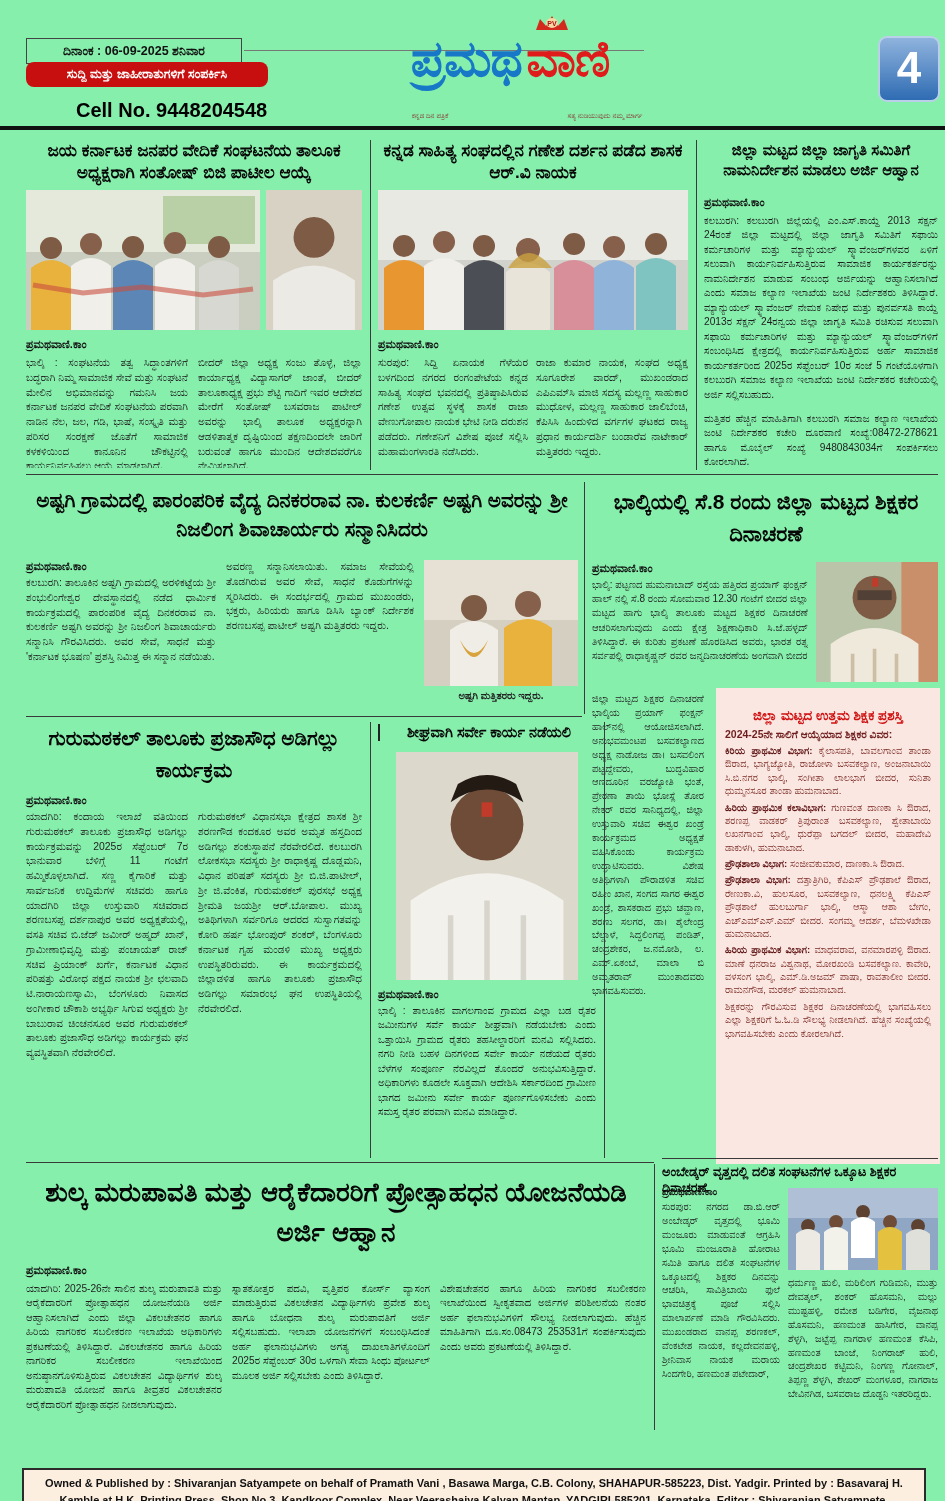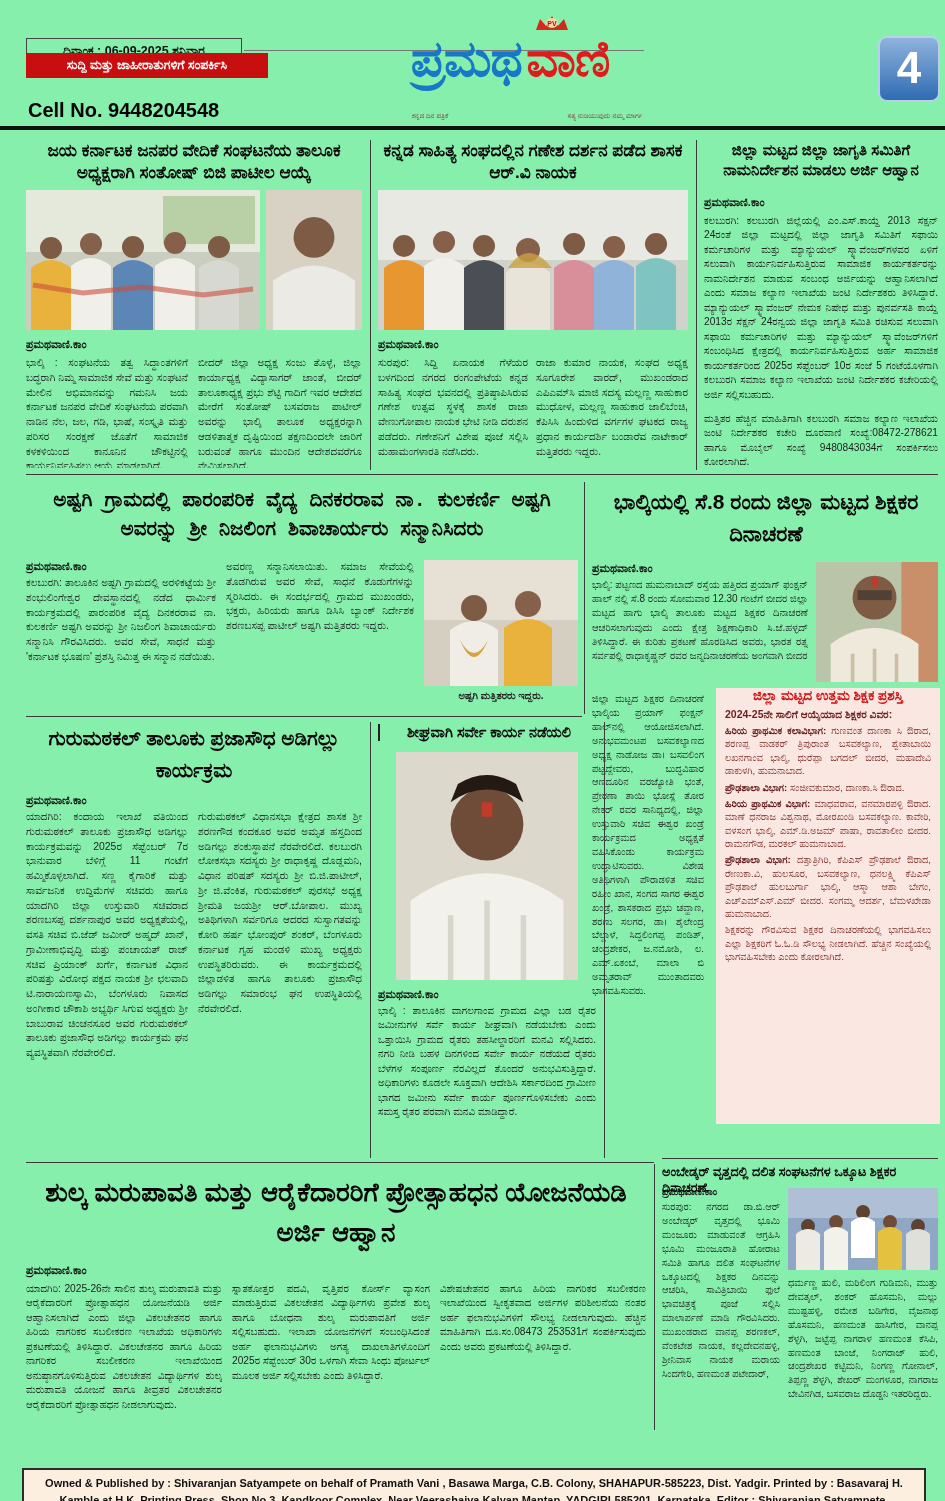--- a/index.html
+++ b/index.html
@@ -10,42 +10,42 @@
   .body{font-size:10.4px;line-height:1.42;text-align:justify;color:#1d1d1d;overflow:hidden;}
   .byline{font-weight:bold;font-size:11px;color:#111;}
   .vr{border-left:1.3px solid #3a3a3a;}
   .hrule{border-top:1.3px solid #3a3a3a;}
   .thick{background:#111;}
   .photo{background:#cfcabc;overflow:hidden;}
   .photo svg{display:block;width:100%;height:100%;}
   .caption{font-size:10px;font-weight:bold;color:#222;text-align:center;}
   .datebox{border:1px solid #444;font-size:12.5px;font-weight:bold;text-align:center;line-height:24px;}
   .redbanner{background:#c80f0f;color:#fff;font-weight:bold;font-size:12.5px;text-align:center;line-height:25px;}
-  .cellno{font-size:20px;font-weight:bold;color:#000;}
+  .cellno{font-size:20px;font-weight:bold;color:#000;margin-left:48px;}
   .mast1{font-size:50px;font-weight:bold;color:#1878c8;letter-spacing:-1px;}
   .mast2{font-size:50px;font-weight:bold;color:#e01b1b;letter-spacing:-1px;}
   .tagline{font-size:7px;color:#8a2a2a;text-align:center;}
   .pagebadge{background:linear-gradient(#8fb3dd,#2f6cb3);border:2px solid #b9d0e8;border-radius:9px;
              color:#fff;font-size:44px;font-weight:bold;text-align:center;line-height:60px;}
-  .pinkbox{background:#fbe7e2;padding:0 9px;overflow:hidden;}
+  .pinkbox{background:#fbe7e2;padding:20px 9px;overflow:hidden;}
   .pinkbox .ptitle{color:#d01010;font-weight:bold;font-size:13.5px;text-align:center;margin-bottom:4px;}
   .pinkbox .psub{color:#6e1d1d;font-weight:bold;font-size:10.5px;margin-bottom:3px;}
   .psec{font-size:9.7px;line-height:1.38;color:#7a2a23;text-align:justify;margin-bottom:3px;}
   .psec b{color:#5d1414;}
   .footerbox{border:2px solid #2b2b2b;background:#fcefe0;font-weight:bold;font-size:11px;
              text-align:center;line-height:1.55;padding:5px 10px;color:#111;margin-top:30px;}
 </style>
 </head>
 <body>
 
 <div class="sheet">
 
   <div class="abs datebox" style="left:26px;top:38px;width:214px;height:24px;">ದಿನಾಂಕ : 06-09-2025 ಶನಿವಾರ</div>
   <div class="abs" style="left:244px;top:50px;width:400px;border-top:1px solid #777;"></div>
-  <div class="abs redbanner" style="left:26px;top:53px;width:242px;height:25px;">ಸುದ್ದಿ ಮತ್ತು ಜಾಹೀರಾತುಗಳಿಗೆ ಸಂಪರ್ಕಿಸಿ</div>
+  <div class="abs redbanner" style="left:26px;top:62px;width:242px;height:25px;border-radius:8px;">ಸುದ್ದಿ ಮತ್ತು ಜಾಹೀರಾತುಗಳಿಗೆ ಸಂಪರ್ಕಿಸಿ</div>
   <div class="abs cellno" style="left:28px;top:99px;width:260px;">Cell No. 9448204548</div>
 
   <div class="abs" style="left:330px;top:30px;width:360px;height:96px;text-align:center;">
     <span class="mast1">ಪ್ರಮಥ</span>
     <span style="position:relative;display:inline-block;">
       <span class="abs" style="left:6px;top:-16px;width:40px;height:18px;">
         <svg viewBox="0 0 40 18" width="40" height="18">
           <path d="M4 16 L8 5 L14 12 L20 2 L26 12 L32 5 L36 16 Z" fill="#d42a1e"></path>
           <ellipse cx="20" cy="9" rx="6" ry="5" fill="#f3d9a4"></ellipse>
           <text x="20" y="12" font-size="7" text-anchor="middle" fill="#b01010" font-weight="bold">PV</text>
@@ -152,21 +152,21 @@
   <div>
     <div class="abs hl" style="left:704px;top:140px;width:234px;font-size:15px;line-height:1.35;">ಜಿಲ್ಲಾ ಮಟ್ಟದ ಜಿಲ್ಲಾ ಜಾಗೃತಿ ಸಮಿತಿಗೆ ನಾಮನಿರ್ದೇಶನ ಮಾಡಲು ಅರ್ಜಿ ಆಹ್ವಾನ</div>
     <div class="abs byline" style="left:704px;top:196px;">ಪ್ರಮಥವಾಣಿ.ಕಾಂ</div>
     <div class="abs body" style="left:704px;top:214px;width:234px;height:196px;font-size:10.2px;">ಕಲಬುರಗಿ: ಕಲಬುರಗಿ ಜಿಲ್ಲೆಯಲ್ಲಿ ಎಂ.ಎಸ್.ಕಾಯ್ದೆ 2013 ಸೆಕ್ಷನ್ 24ರಂತೆ ಜಿಲ್ಲಾ ಮಟ್ಟದಲ್ಲಿ ಜಿಲ್ಲಾ ಜಾಗೃತಿ ಸಮಿತಿಗೆ ಸಫಾಯಿ ಕರ್ಮಚಾರಿಗಳ ಮತ್ತು ಮ್ಯಾನ್ಯುಯಲ್ ಸ್ಕ್ಯಾವೆಂಜರ್‌ಗಳವರ ಏಳಿಗೆ ಸಲುವಾಗಿ ಕಾರ್ಯನಿರ್ವಹಿಸುತ್ತಿರುವ ಸಾಮಾಜಿಕ ಕಾರ್ಯಕರ್ತರನ್ನು ನಾಮನಿರ್ದೇಶನ ಮಾಡುವ ಸಂಬಂಧ ಅರ್ಜಿಯನ್ನು ಆಹ್ವಾನಿಸಲಾಗಿದೆ ಎಂದು ಸಮಾಜ ಕಲ್ಯಾಣ ಇಲಾಖೆಯ ಜಂಟಿ ನಿರ್ದೇಶಕರು ತಿಳಿಸಿದ್ದಾರೆ. ಮ್ಯಾನ್ಯುಯಲ್ ಸ್ಕ್ಯಾವೆಂಜರ್ ನೇಮಕ ನಿಷೇಧ ಮತ್ತು ಪುನರ್ವಸತಿ ಕಾಯ್ದೆ 2013ರ ಸೆಕ್ಷನ್ 24ರನ್ವಯ ಜಿಲ್ಲಾ ಜಾಗೃತಿ ಸಮಿತಿ ರಚಿಸುವ ಸಲುವಾಗಿ ಸಫಾಯಿ ಕರ್ಮಚಾರಿಗಳ ಮತ್ತು ಮ್ಯಾನ್ಯುಯಲ್ ಸ್ಕ್ಯಾವೆಂಜರ್‌ಗಳಿಗೆ ಸಂಬಂಧಿಸಿದ ಕ್ಷೇತ್ರದಲ್ಲಿ ಕಾರ್ಯನಿರ್ವಹಿಸುತ್ತಿರುವ ಅರ್ಹ ಸಾಮಾಜಿಕ ಕಾರ್ಯಕರ್ತರಿಂದ 2025ರ ಸೆಪ್ಟೆಂಬರ್ 10ರ ಸಂಜೆ 5 ಗಂಟೆಯೊಳಗಾಗಿ ಕಲಬುರಗಿ ಸಮಾಜ ಕಲ್ಯಾಣ ಇಲಾಖೆಯ ಜಂಟಿ ನಿರ್ದೇಶಕರ ಕಚೇರಿಯಲ್ಲಿ ಅರ್ಜಿ ಸಲ್ಲಿಸಬಹುದು.</div>
     <div class="abs body" style="left:704px;top:412px;width:234px;height:56px;font-size:10.2px;">ಮತ್ತಿತರ ಹೆಚ್ಚಿನ ಮಾಹಿತಿಗಾಗಿ ಕಲಬುರಗಿ ಸಮಾಜ ಕಲ್ಯಾಣ ಇಲಾಖೆಯ ಜಂಟಿ ನಿರ್ದೇಶಕರ ಕಚೇರಿ ದೂರವಾಣಿ ಸಂಖ್ಯೆ:08472-278621 ಹಾಗೂ ಮೊಬೈಲ್ ಸಂಖ್ಯೆ 9480843034ಗೆ ಸಂಪರ್ಕಿಸಲು ಕೋರಲಾಗಿದೆ.</div>
   </div>
 
   <div class="abs hrule" style="left:26px;top:474px;width:912px;"></div>
 
   <div>
-    <div class="abs hl" style="left:26px;top:486px;width:552px;font-size:20px;line-height:1.45;font-family:Liberation Mono, monospace;">ಅಷ್ಟಗಿ ಗ್ರಾಮದಲ್ಲಿ ಪಾರಂಪರಿಕ ವೈದ್ಯ ದಿನಕರರಾವ ನಾ. ಕುಲಕರ್ಣಿ ಅಷ್ಟಗಿ ಅವರನ್ನು ಶ್ರೀ ನಿಜಲಿಂಗ ಶಿವಾಚಾರ್ಯರು ಸನ್ಮಾನಿಸಿದರು</div>
+    <div class="abs hl" style="left:26px;top:486px;width:552px;font-size:20px;line-height:1.45;">ಅಷ್ಟಗಿ ಗ್ರಾಮದಲ್ಲಿ ಪಾರಂಪರಿಕ ವೈದ್ಯ ದಿನಕರರಾವ ನಾ. ಕುಲಕರ್ಣಿ ಅಷ್ಟಗಿ ಅವರನ್ನು ಶ್ರೀ ನಿಜಲಿಂಗ ಶಿವಾಚಾರ್ಯರು ಸನ್ಮಾನಿಸಿದರು</div>
     <div class="abs byline" style="left:26px;top:560px;">ಪ್ರಮಥವಾಣಿ.ಕಾಂ</div>
     <div class="abs body" style="left:26px;top:576px;width:190px;height:132px;">ಕಲಬುರಗಿ: ತಾಲೂಕಿನ ಅಷ್ಟಗಿ ಗ್ರಾಮದಲ್ಲಿ ಅರಳಿಕಟ್ಟೆಯ ಶ್ರೀ ಶಂಭುಲಿಂಗೇಶ್ವರ ದೇವಸ್ಥಾನದಲ್ಲಿ ನಡೆದ ಧಾರ್ಮಿಕ ಕಾರ್ಯಕ್ರಮದಲ್ಲಿ ಪಾರಂಪರಿಕ ವೈದ್ಯ ದಿನಕರರಾವ ನಾ. ಕುಲಕರ್ಣಿ ಅಷ್ಟಗಿ ಅವರನ್ನು ಶ್ರೀ ನಿಜಲಿಂಗ ಶಿವಾಚಾರ್ಯರು ಸನ್ಮಾನಿಸಿ ಗೌರವಿಸಿದರು. ಅವರ ಸೇವೆ, ಸಾಧನೆ ಮತ್ತು 'ಕರ್ನಾಟಕ ಭೂಷಣ' ಪ್ರಶಸ್ತಿ ನಿಮಿತ್ತ ಈ ಸನ್ಮಾನ ನಡೆಯಿತು.</div>
     <div class="abs body" style="left:226px;top:560px;width:188px;height:148px;">ಅವರಣ್ಣ ಸನ್ಮಾನಿಸಲಾಯಿತು. ಸಮಾಜ ಸೇವೆಯಲ್ಲಿ ತೊಡಗಿರುವ ಅವರ ಸೇವೆ, ಸಾಧನೆ ಕೊಡುಗೆಗಳನ್ನು ಸ್ಮರಿಸಿದರು. ಈ ಸಂದರ್ಭದಲ್ಲಿ ಗ್ರಾಮದ ಮುಖಂಡರು, ಭಕ್ತರು, ಹಿರಿಯರು ಹಾಗೂ ಡಿಸಿಸಿ ಬ್ಯಾಂಕ್ ನಿರ್ದೇಶಕ ಶರಣಬಸಪ್ಪ ಪಾಟೀಲ್ ಅಷ್ಟಗಿ ಮತ್ತಿತರರು ಇದ್ದರು.</div>
     <div class="abs photo" style="left:424px;top:560px;width:154px;height:126px;">
       <svg viewBox="0 0 154 126" preserveAspectRatio="xMidYMid slice">
         <rect width="154" height="126" fill="#d5cfc2"></rect>
           <rect width="154" height="60" fill="#e6e1d4"></rect>
         <g>
             <circle cx="50" cy="48" r="13" fill="#7e5b44"></circle>
             <path d="M26 126 v-56 q24 -18 48 0 v56 z" fill="#efede6"></path>
@@ -198,24 +198,25 @@
         <path d="M12 120 v-42 q36 -26 72 0 v42 z" fill="#efe9dc"></path>
         <path d="M30 86 v34 M48 82 v38 M66 86 v34" stroke="#cdbfa6" stroke-width="3"></path>
       </svg>
     </div>
     <div class="abs body" style="left:592px;top:692px;width:112px;height:466px;font-size:9.8px;">ಜಿಲ್ಲಾ ಮಟ್ಟದ ಶಿಕ್ಷಕರ ದಿನಾಚರಣೆ ಭಾಲ್ಕಿಯ ಪ್ರಯಾಗ್ ಫಂಕ್ಷನ್ ಹಾಲ್‌ನಲ್ಲಿ ಆಯೋಜಿಸಲಾಗಿದೆ. ಅನುಭವಮಂಟಪ ಬಸವಕಲ್ಯಾಣದ ಅಧ್ಯಕ್ಷ ನಾಡೋಜ ಡಾ। ಬಸವಲಿಂಗ ಪಟ್ಟದ್ದೇವರು, ಬುದ್ಧವಿಹಾರ ಆಣದೂರಿನ ವರಜ್ಯೋತಿ ಭಂತೆ, ಪ್ರೇರಣಾ ತಾಯಿ ಭೋಸ್ಲೆ ತೋರ ನೇಕರ್ ರವರ ಸಾನಿಧ್ಯದಲ್ಲಿ, ಜಿಲ್ಲಾ ಉಸ್ತುವಾರಿ ಸಚಿವ ಈಶ್ವರ ಖಂಡ್ರೆ ಕಾರ್ಯಕ್ರಮದ ಅಧ್ಯಕ್ಷತೆ ವಹಿಸಿಕೊಂಡು ಕಾರ್ಯಕ್ರಮ ಉದ್ಘಾಟಿಸುವರು. ವಿಶೇಷ ಅತಿಥಿಗಳಾಗಿ ಪೌರಾಡಳಿತ ಸಚಿವ ರಹೀಂ ಖಾನ, ಸಂಗದ ಸಾಗರ ಈಶ್ವರ ಖಂಡ್ರೆ, ಶಾಸಕರಾದ ಪ್ರಭು ಚವ್ಹಾಣ, ಶರಣು ಸಲಗರ, ಡಾ। ಶೈಲೇಂದ್ರ ಬೆಲ್ದಾಳೆ, ಸಿದ್ಧಲಿಂಗಪ್ಪ ಪಂಡಿತ್, ಚಂದ್ರಶೇಕರ, ಜ.ನಮೋಶಿ, ಲ. ಎಮ್.ಏಕಂಬೆ, ಮಾಲಾ ಬಿ ಅಮೃತರಾವ್ ಮುಂತಾದವರು ಭಾಗವಹಿಸುವರು.</div>
   </div>
 
   <div class="abs pinkbox" style="left:716px;top:688px;width:206px;height:436px;">
     <div class="ptitle">ಜಿಲ್ಲಾ ಮಟ್ಟದ ಉತ್ತಮ ಶಿಕ್ಷಕ ಪ್ರಶಸ್ತಿ</div>
     <div class="psub">2024-25ನೇ ಸಾಲಿಗೆ ಆಯ್ಕೆಯಾದ ಶಿಕ್ಷಕರ ವಿವರ:</div>
+    <div class="psec"><b>ಕಿರಿಯ ಪ್ರಾಥಮಿಕ ವಿಭಾಗ:</b> <span>ಕೈಲಾಸಪತಿ, ಬಾವಲಗಾಂವ ತಾಂಡಾ ಔರಾದ, ಭಾಗ್ಯಜ್ಯೋತಿ, ರಾಜೋಳಾ ಬಸವಕಲ್ಯಾಣ, ಅಂಜನಾಬಾಯಿ ಸಿ.ಬಿ.ನಗರ ಭಾಲ್ಕಿ, ಸಂಗೀತಾ ಲಾಲಭಾಗ ಬೀದರ, ಸುನಿತಾ ಧುಮ್ಮನಸೂರ ತಾಂಡಾ ಹುಮನಾಬಾದ.</span></div>
     <div class="psec"><b>ಹಿರಿಯ ಪ್ರಾಥಮಿಕ ಕಲಾವಿಭಾಗ:</b> <span>ಗುಣವಂತ ದಾಣಕಾ ಸಿ ಔರಾದ, ಶರಣಪ್ಪ ವಾಡಕರ್ ತ್ರಿಪುರಾಂತ ಬಸವಕಲ್ಯಾಣ, ಶ್ವೇತಾಬಾಯಿ ಲಖನಗಾಂವ ಭಾಲ್ಕಿ, ಧುರೆಪ್ಪಾ ಬಗದಲ್ ಬೀದರ, ಮಹಾದೇವಿ ಡಾಕುಳಗಿ, ಹುಮನಾಬಾದ.</span></div>
     <div class="psec"><b>ಪ್ರೌಢಶಾಲಾ ವಿಭಾಗ:</b> <span>ಸಂಜೀವಕುಮಾರ, ದಾಣಕಾ.ಸಿ ಔರಾದ.</span></div>
+    <div class="psec"><b>ಪ್ರೌಢಶಾಲಾ ವಿಭಾಗ:</b> <span>ದತ್ತಾತ್ರಿಗಿರಿ, ಕೆಪಿಎಸ್ ಪ್ರೌಢಶಾಲೆ ಔರಾದ, ರೇಣುಕಾ.ವಿ, ಹುಲಸೂರ, ಬಸವಕಲ್ಯಾಣ, ಧನಲಕ್ಷ್ಮಿ ಕೆಪಿಎಸ್ ಪ್ರೌಢಶಾಲೆ ಹುಲಬುರ್ಗಾ ಭಾಲ್ಕಿ, ಆಸ್ಮಾ ಆಶಾ ಬೇಗಂ, ಎಚ್‌ಎಮ್‌ಎಸ್.ಎಮ್ ಬೀದರ. ಸಂಗಮ್ಮ ಆದರ್ಶ, ಬೆಮಳಖೇಡಾ ಹುಮನಾಬಾದ.</span></div>
     <div class="psec"><b>ಹಿರಿಯ ಪ್ರಾಥಮಿಕ ವಿಭಾಗ:</b> <span>ಮಾಧವರಾವ, ವನಮಾರಪಳ್ಳಿ ಔರಾದ. ಮಾಣೆ ಧನರಾಜ ವಿಶ್ವನಾಥ, ಮೋರಖಂಡಿ ಬಸವಕಲ್ಯಾಣ. ಕಾವೇರಿ, ವಳಸಂಗ ಭಾಲ್ಕಿ, ಎಮ್.ಡಿ.ಅಜಮ್ ಪಾಷಾ, ರಾವತಾಲೀಂ ಬೀದರ. ರಾಮನಗೌಡ, ಮರಕಲ್ ಹುಮನಾಬಾದ.</span></div>
-    <div class="psec"><b>ಪ್ರೌಢಶಾಲಾ ವಿಭಾಗ:</b> <span>ದತ್ತಾತ್ರಿಗಿರಿ, ಕೆಪಿಎಸ್ ಪ್ರೌಢಶಾಲೆ ಔರಾದ, ರೇಣುಕಾ.ವಿ, ಹುಲಸೂರ, ಬಸವಕಲ್ಯಾಣ, ಧನಲಕ್ಷ್ಮಿ ಕೆಪಿಎಸ್ ಪ್ರೌಢಶಾಲೆ ಹುಲಬುರ್ಗಾ ಭಾಲ್ಕಿ, ಆಸ್ಮಾ ಆಶಾ ಬೇಗಂ, ಎಚ್‌ಎಮ್‌ಎಸ್.ಎಮ್ ಬೀದರ. ಸಂಗಮ್ಮ ಆದರ್ಶ, ಬೆಮಳಖೇಡಾ ಹುಮನಾಬಾದ.</span></div>
     <div class="psec"><span>ಶಿಕ್ಷಕರನ್ನು ಗೌರವಿಸುವ ಶಿಕ್ಷಕರ ದಿನಾಚರಣೆಯಲ್ಲಿ ಭಾಗವಹಿಸಲು ಎಲ್ಲಾ ಶಿಕ್ಷಕರಿಗೆ ಓ.ಓ.ಡಿ ಸೌಲಭ್ಯ ನೀಡಲಾಗಿದೆ. ಹೆಚ್ಚಿನ ಸಂಖ್ಯೆಯಲ್ಲಿ ಭಾಗವಹಿಸಬೇಕು ಎಂದು ಕೋರಲಾಗಿದೆ.</span></div>
   </div>
 
   <div>
     <div class="abs hl" style="left:26px;top:722px;width:336px;font-size:20px;line-height:1.6;">ಗುರುಮಠಕಲ್ ತಾಲೂಕು ಪ್ರಜಾಸೌಧ ಅಡಿಗಲ್ಲು ಕಾರ್ಯಕ್ರಮ</div>
     <div class="abs byline" style="left:26px;top:794px;">ಪ್ರಮಥವಾಣಿ.ಕಾಂ</div>
     <div class="abs body" style="left:26px;top:810px;width:162px;height:346px;">ಯಾದಗಿರಿ: ಕಂದಾಯ ಇಲಾಖೆ ವತಿಯಿಂದ ಗುರುಮಠಕಲ್ ತಾಲೂಕು ಪ್ರಜಾಸೌಧ ಅಡಿಗಲ್ಲು ಕಾರ್ಯಕ್ರಮವನ್ನು 2025ರ ಸೆಪ್ಟೆಂಬರ್ 7ರ ಭಾನುವಾರ ಬೆಳಿಗ್ಗೆ 11 ಗಂಟೆಗೆ ಹಮ್ಮಿಕೊಳ್ಳಲಾಗಿದೆ. ಸಣ್ಣ ಕೈಗಾರಿಕೆ ಮತ್ತು ಸಾರ್ವಜನಿಕ ಉದ್ದಿಮೆಗಳ ಸಚಿವರು ಹಾಗೂ ಯಾದಗಿರಿ ಜಿಲ್ಲಾ ಉಸ್ತುವಾರಿ ಸಚಿವರಾದ ಶರಣಬಸಪ್ಪ ದರ್ಶನಾಪುರ ಅವರ ಅಧ್ಯಕ್ಷತೆಯಲ್ಲಿ, ವಸತಿ ಸಚಿವ ಬಿ.ಜೆಡ್ ಜಮೀರ್ ಅಹ್ಮದ್ ಖಾನ್, ಗ್ರಾಮೀಣಾಭಿವೃದ್ಧಿ ಮತ್ತು ಪಂಚಾಯತ್ ರಾಜ್ ಸಚಿವ ಪ್ರಿಯಾಂಕ್ ಖರ್ಗೆ, ಕರ್ನಾಟಕ ವಿಧಾನ ಪರಿಷತ್ತು ವಿರೋಧ ಪಕ್ಷದ ನಾಯಕ ಶ್ರೀ ಛಲವಾದಿ ಟಿ.ನಾರಾಯಣಸ್ವಾಮಿ, ಬೆಂಗಳೂರು ನಿವಾಸದ ಅಂಗೀಕಾರ ಚೌಕಾಶಿ ಅಭ್ಯರ್ಥಿ ಸಿಗುವ ಅಧ್ಯಕ್ಷರು ಶ್ರೀ ಬಾಬುರಾವ ಚಿಂಚನಸೂರ ಅವರ ಗುರುಮಠಕಲ್ ತಾಲೂಕು ಪ್ರಜಾಸೌಧ ಅಡಿಗಲ್ಲು ಕಾರ್ಯಕ್ರಮ ಘನ ವ್ಯವಸ್ಥಿತವಾಗಿ ನೆರವೇರಲಿದೆ.</div>
     <div class="abs body" style="left:198px;top:810px;width:164px;height:346px;">ಗುರುಮಠಕಲ್ ವಿಧಾನಸಭಾ ಕ್ಷೇತ್ರದ ಶಾಸಕ ಶ್ರೀ ಶರಣಗೌಡ ಕಂದಕೂರ ಅವರ ಅಮೃತ ಹಸ್ತದಿಂದ ಅಡಿಗಲ್ಲು ಶಂಕುಸ್ಥಾಪನೆ ನೆರವೇರಲಿದೆ. ಕಲಬುರಗಿ ಲೋಕಸಭಾ ಸದಸ್ಯರು ಶ್ರೀ ರಾಧಾಕೃಷ್ಣ ದೊಡ್ಡಮನಿ, ವಿಧಾನ ಪರಿಷತ್ ಸದಸ್ಯರು ಶ್ರೀ ಬಿ.ಜಿ.ಪಾಟೀಲ್, ಶ್ರೀ ಜಿ.ವೆಂಕಿತ, ಗುರುಮಠಕಲ್ ಪುರಸಭೆ ಅಧ್ಯಕ್ಷ ಶ್ರೀಮತಿ ಜಯಶ್ರೀ ಆರ್.ಬೋಪಾಲ. ಮುಖ್ಯ ಅತಿಥಿಗಳಾಗಿ ಸರ್ವರಿಗೂ ಆದರದ ಸುಸ್ವಾಗತವನ್ನು ಕೋರಿ ಹರ್ಷ ಭೋಂಪುರ್ ಶಂಕರ್, ಬೆಂಗಳೂರು ಕರ್ನಾಟಕ ಗೃಹ ಮಂಡಳಿ ಮುಖ್ಯ ಅಧ್ಯಕ್ಷರು ಉಪಸ್ಥಿತರಿರುವರು. ಈ ಕಾರ್ಯಕ್ರಮದಲ್ಲಿ ಜಿಲ್ಲಾಡಳಿತ ಹಾಗೂ ತಾಲೂಕು ಪ್ರಜಾಸೌಧ ಅಡಿಗಲ್ಲು ಸಮಾರಂಭ ಘನ ಉಪಸ್ಥಿತಿಯಲ್ಲಿ ನೆರವೇರಲಿದೆ.</div>
   </div>
 

